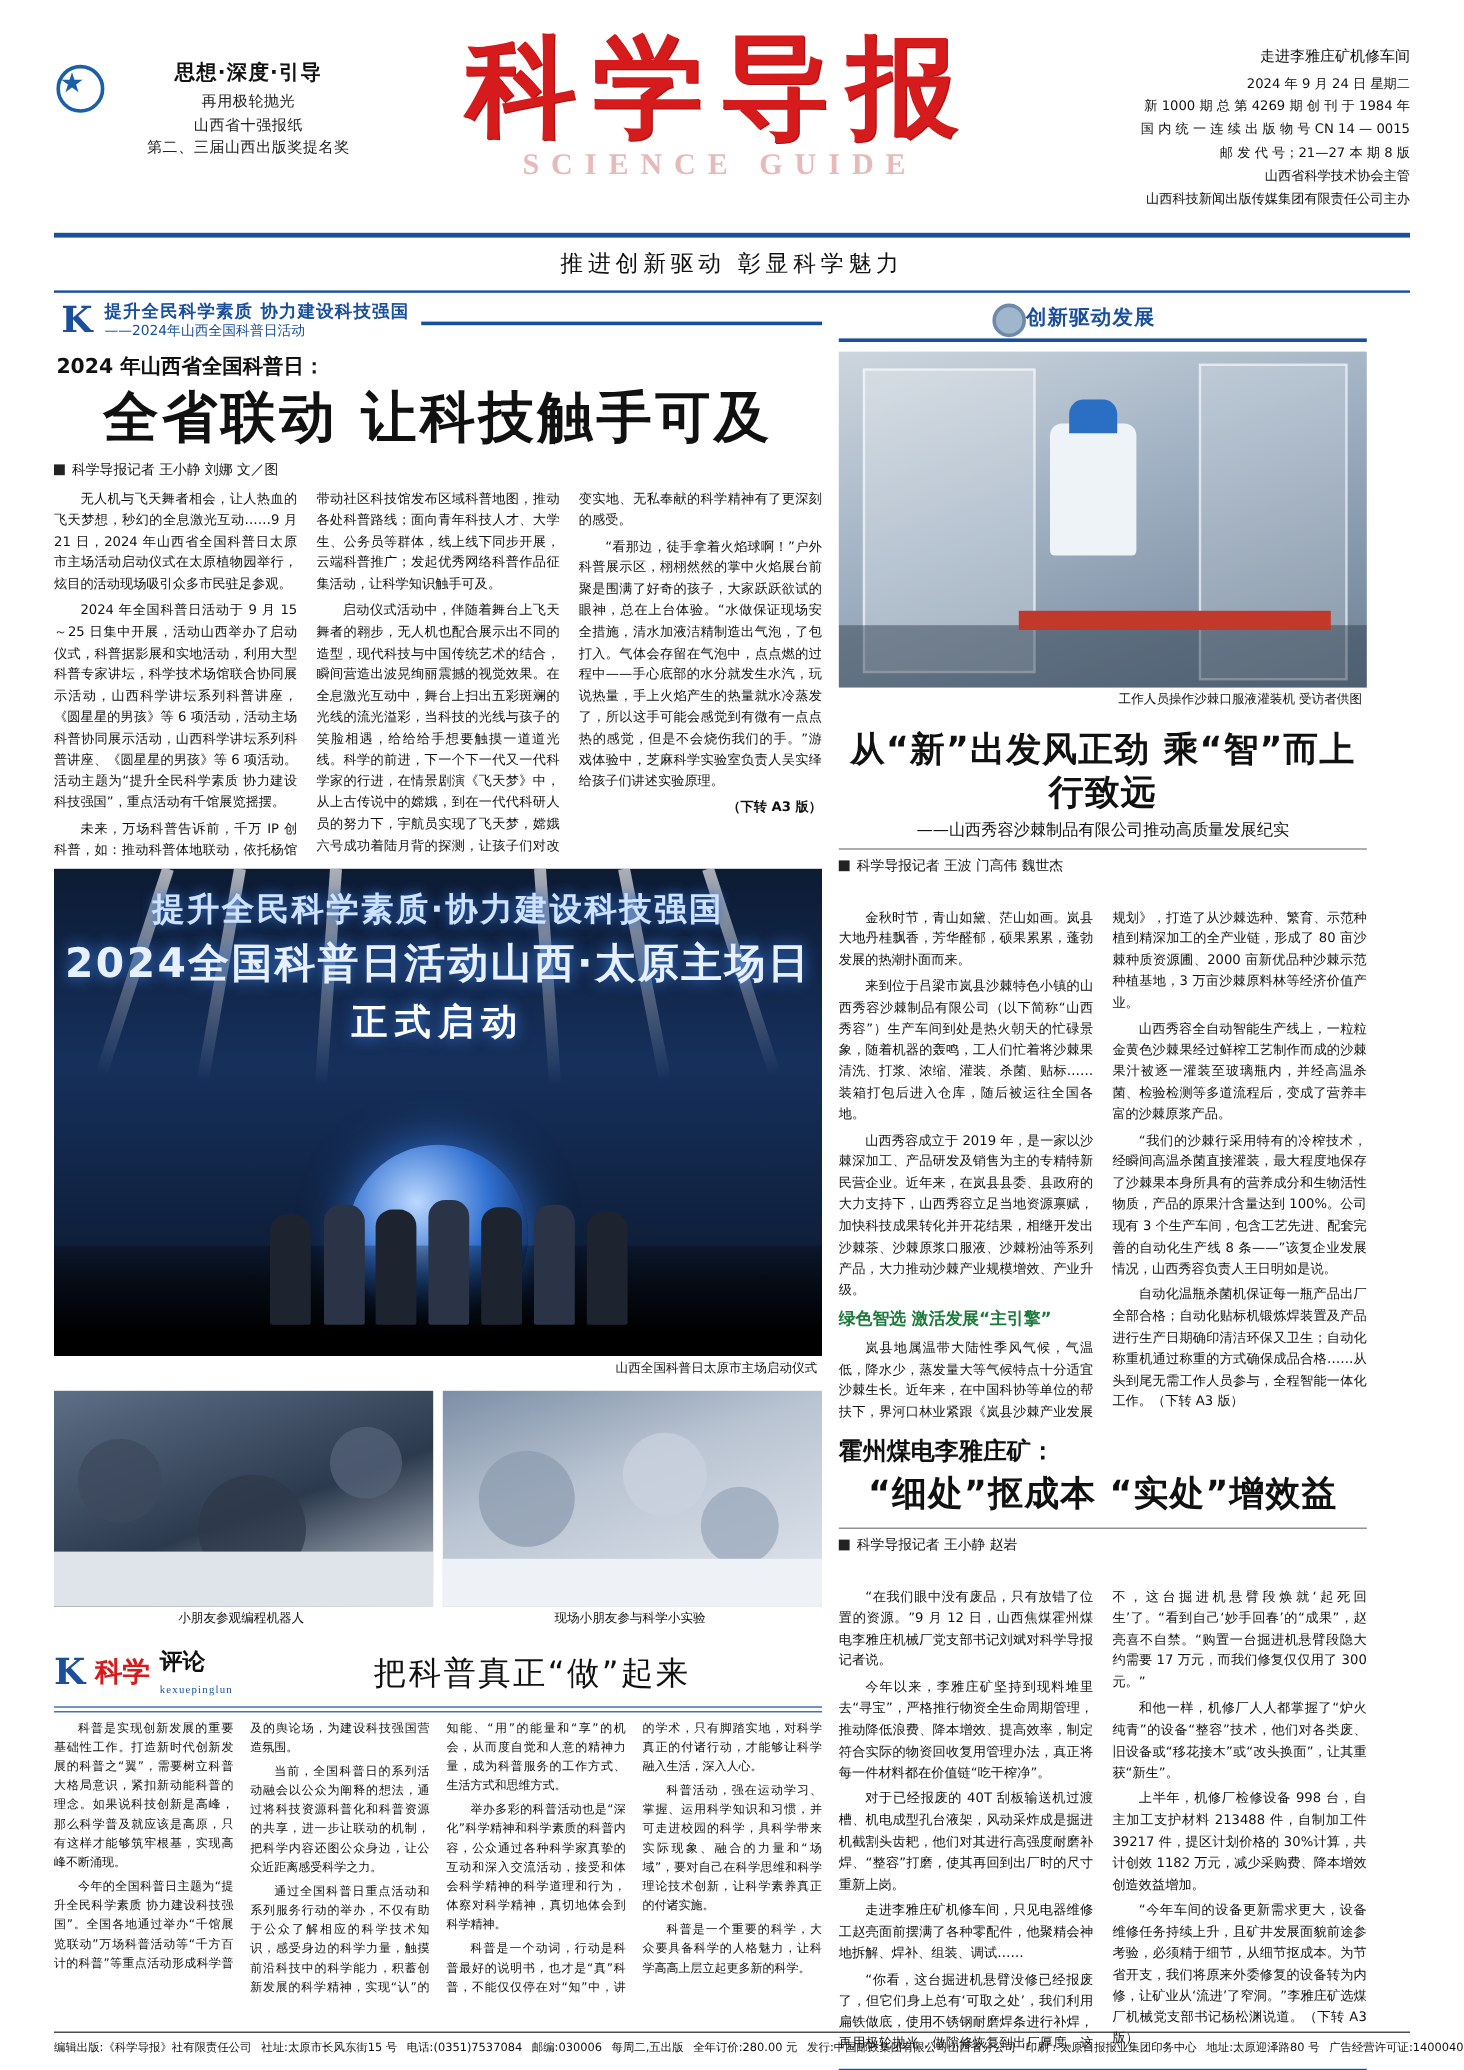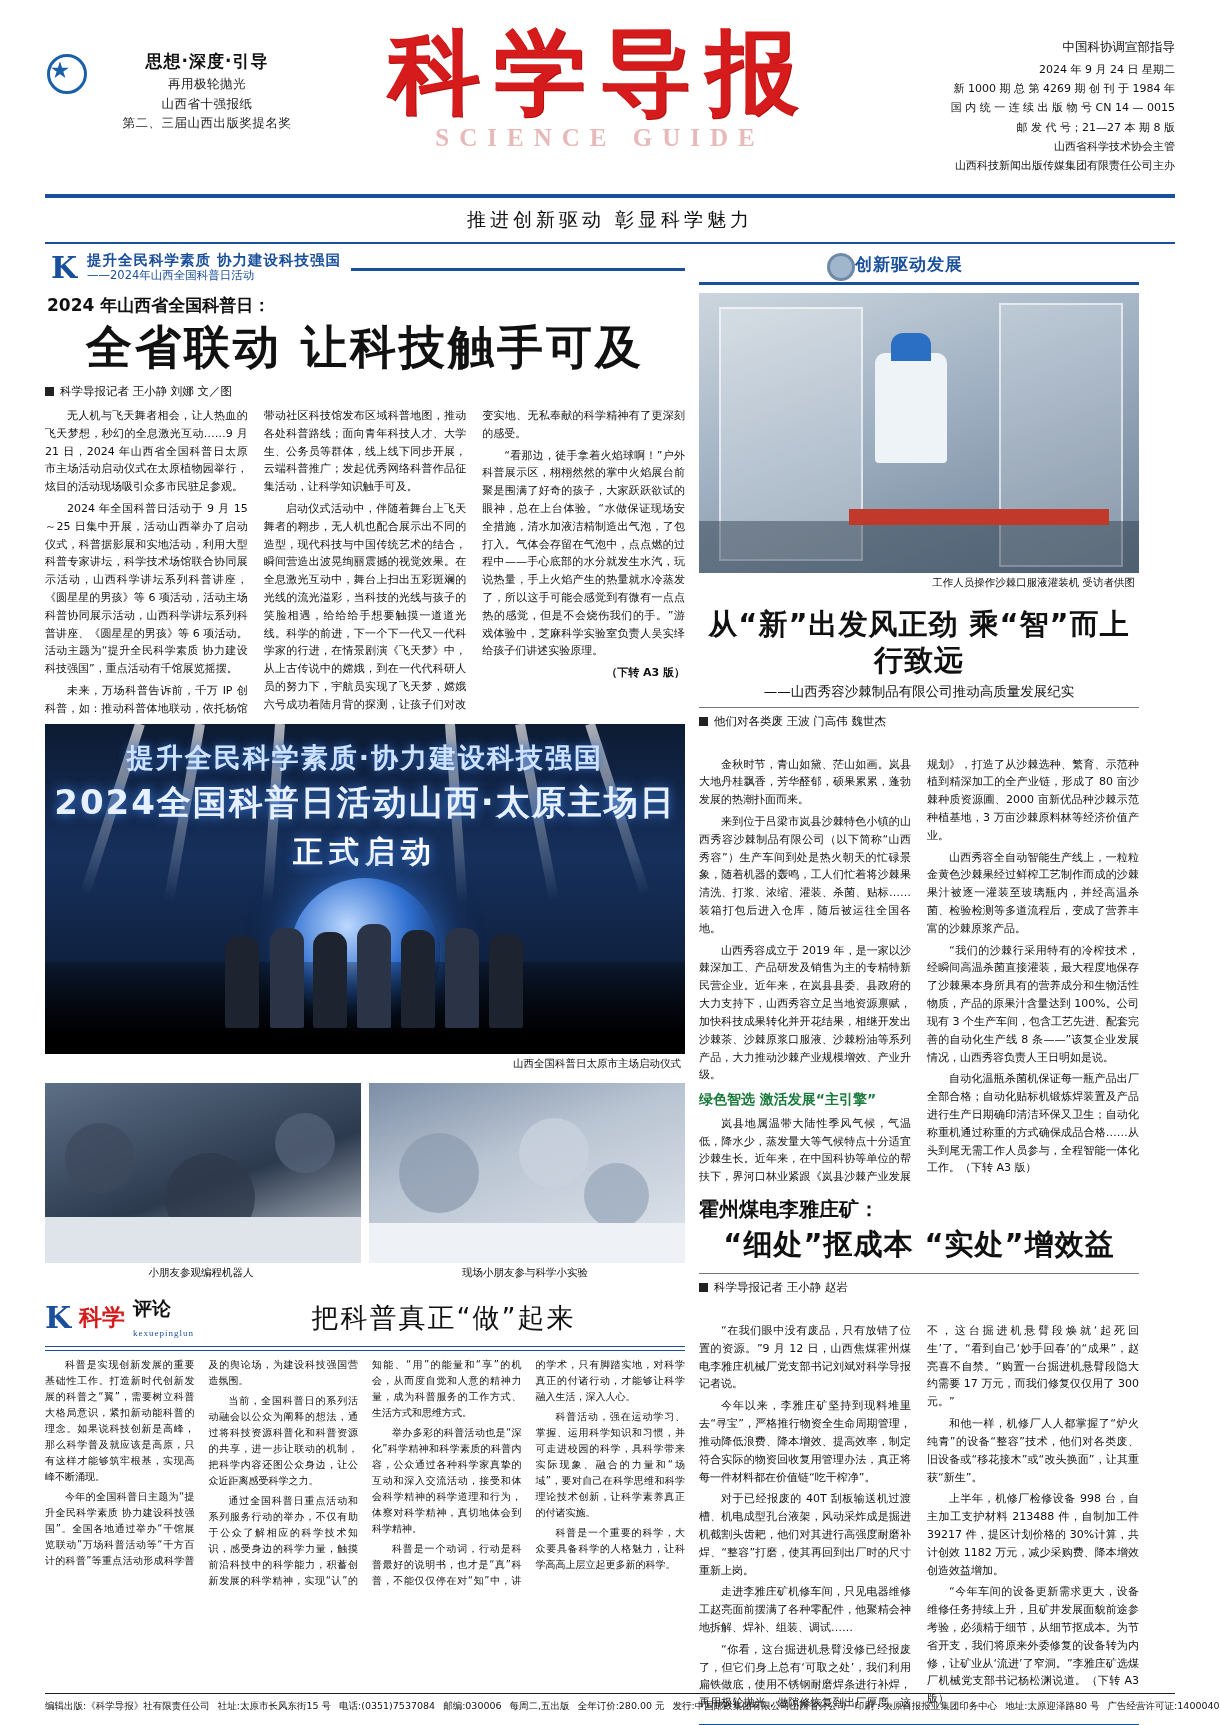--- a/index.html
+++ b/index.html
@@ -72,21 +72,21 @@
   .cols2{column-count:2;column-gap:16px;font-size:11px;line-height:1.62;text-align:justify;font-family:"DejaVu Sans",sans-serif;margin-top:27px;}
   .cols4{column-count:4;column-gap:14px;font-size:10px;line-height:1.6;text-align:justify;font-family:"DejaVu Sans",sans-serif;}
   .cols3 p,.cols2 p,.cols4 p{margin:0 0 4px 0;text-indent:2em;}
   .jump{font-weight:bold;}
 
   
   .photo{position:relative;overflow:hidden;background:#2b3340;}
   .cap{font-size:10.5px;text-align:right;padding:3px 4px 6px 0;font-family:"DejaVu Sans",sans-serif;}
   .cap-center{text-align:center;}
 
-  .photo-main{height:330px;margin-top:6px;background:linear-gradient(180deg,#0d1b33 0%,#16305c 40%,#0a1426 100%);}
+  .photo-main{height:406px;margin-top:6px;background:linear-gradient(180deg,#0d1b33 0%,#16305c 40%,#0a1426 100%);}
   .stage-text{position:absolute;left:0;right:0;top:16px;text-align:center;color:#cfe2ff;font-family:"DejaVu Sans",sans-serif;font-weight:bold;}
   .stage-text .l1{font-size:27px;letter-spacing:2px;text-shadow:0 0 10px #2f6fd0;}
   .stage-text .l2{font-size:34px;letter-spacing:2px;margin-top:4px;color:#e6f0ff;text-shadow:0 0 12px #3a7de0;}
   .stage-text .l3{font-size:30px;letter-spacing:6px;margin-top:6px;color:#ffffff;text-shadow:0 0 12px #3a7de0;}
   .beam{position:absolute;top:0;width:10px;height:180px;background:linear-gradient(180deg,rgba(255,255,255,.65),rgba(120,180,255,0));transform-origin:top center;}
   .orb{position:absolute;left:50%;bottom:26px;width:150px;height:150px;margin-left:-75px;border-radius:50%;
        background:radial-gradient(circle at 38% 32%, #bcd8ff 0%, #2f6fd0 45%, #0a1c3d 85%);box-shadow:0 0 40px #2f6fd0;}
   .crowd{position:absolute;left:0;right:0;bottom:0;height:92px;background:linear-gradient(180deg,rgba(0,0,0,.25),#000 80%);}
   .person{position:absolute;bottom:26px;width:34px;height:92px;border-radius:14px 14px 2px 2px;background:#1d2430;}
   .person.pale{background:#2b3446;}
@@ -142,21 +142,21 @@
         <div class="mast-sub">第二、三届山西出版奖提名奖</div>
       </div>
     </div>
 
     <div class="mast-center">
       <div class="paper-title">科学导报</div>
       <div class="paper-title-en">SCIENCE  GUIDE</div>
     </div>
 
     <div class="mast-right">
-      <div class="big">中国科协调宣部指导</div>
+      <div class="big">走进李雅庄矿机修车间</div>
       <div>2024 年 9 月 24 日  星期二</div>
       <div>新 1000 期  总 第 4269 期  创 刊 于 1984 年</div>
       <div>国 内 统 一 连 续 出 版 物 号  CN 14 — 0015</div>
       <div>邮 发 代 号；21—27 本 期 8 版</div>
       <div>山西省科学技术协会主管</div>
       <div>山西科技新闻出版传媒集团有限责任公司主办</div>
     </div>
   </div>
 
   <div class="mast-rule"></div>
@@ -275,21 +275,21 @@
         <div style="position:absolute;left:150px;bottom:48px;width:260px;height:16px;background:#c0392b"></div>
       </div>
       <div class="cap">工作人员操作沙棘口服液灌装机      受访者供图</div>
 
       <div class="hl-right">从“新”出发风正劲  乘“智”而上行致远</div>
       <div class="sub-right">——山西秀容沙棘制品有限公司推动高质量发展纪实</div>
       <div class="rule-thin"></div>
 
       <div class="byline">
         <span class="sq"></span>
-        <span>他们对各类废 王波 门高伟 魏世杰</span>
+        <span>科学导报记者 王波 门高伟 魏世杰</span>
       </div>
 
       <div class="cols2">
         <p>金秋时节，青山如黛、茫山如画。岚县大地丹桂飘香，芳华醛郁，硕果累累，蓬勃发展的热潮扑面而来。</p>
         <p>来到位于吕梁市岚县沙棘特色小镇的山西秀容沙棘制品有限公司（以下简称“山西秀容”）生产车间到处是热火朝天的忙碌景象，随着机器的轰鸣，工人们忙着将沙棘果清洗、打浆、浓缩、灌装、杀菌、贴标……装箱打包后进入仓库，随后被运往全国各地。</p>
         <p>山西秀容成立于 2019 年，是一家以沙棘深加工、产品研发及销售为主的专精特新民营企业。近年来，在岚县县委、县政府的大力支持下，山西秀容立足当地资源禀赋，加快科技成果转化并开花结果，相继开发出沙棘茶、沙棘原浆口服液、沙棘粉油等系列产品，大力推动沙棘产业规模增效、产业升级。</p>
         <p class="subhead" style="text-indent:0">绿色智选  激活发展“主引擎”</p>
         <p>岚县地属温带大陆性季风气候，气温低，降水少，蒸发量大等气候特点十分适宜沙棘生长。近年来，在中国科协等单位的帮扶下，界河口林业紧跟《岚县沙棘产业发展规划》，打造了从沙棘选种、繁育、示范种植到精深加工的全产业链，形成了 80 亩沙棘种质资源圃、2000 亩新优品种沙棘示范种植基地，3 万亩沙棘原料林等经济价值产业。</p>
         <p>山西秀容全自动智能生产线上，一粒粒金黄色沙棘果经过鲜榨工艺制作而成的沙棘果汁被逐一灌装至玻璃瓶内，并经高温杀菌、检验检测等多道流程后，变成了营养丰富的沙棘原浆产品。</p>
         <p>“我们的沙棘行采用特有的冷榨技术，经瞬间高温杀菌直接灌装，最大程度地保存了沙棘果本身所具有的营养成分和生物活性物质，产品的原果汁含量达到 100%。公司现有 3 个生产车间，包含工艺先进、配套完善的自动化生产线 8 条——”该复企业发展情况，山西秀容负责人王日明如是说。</p>

